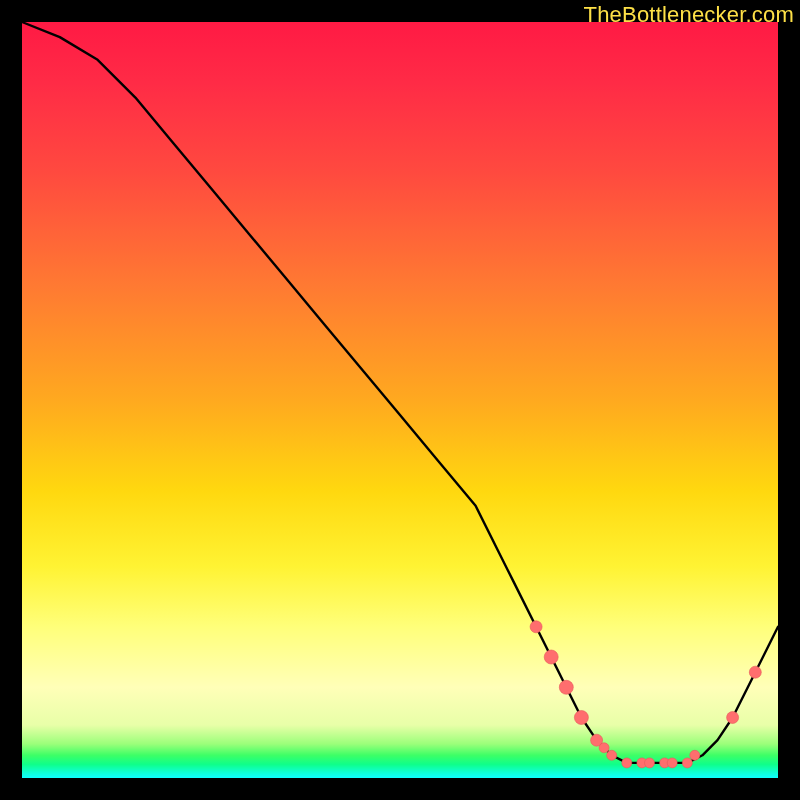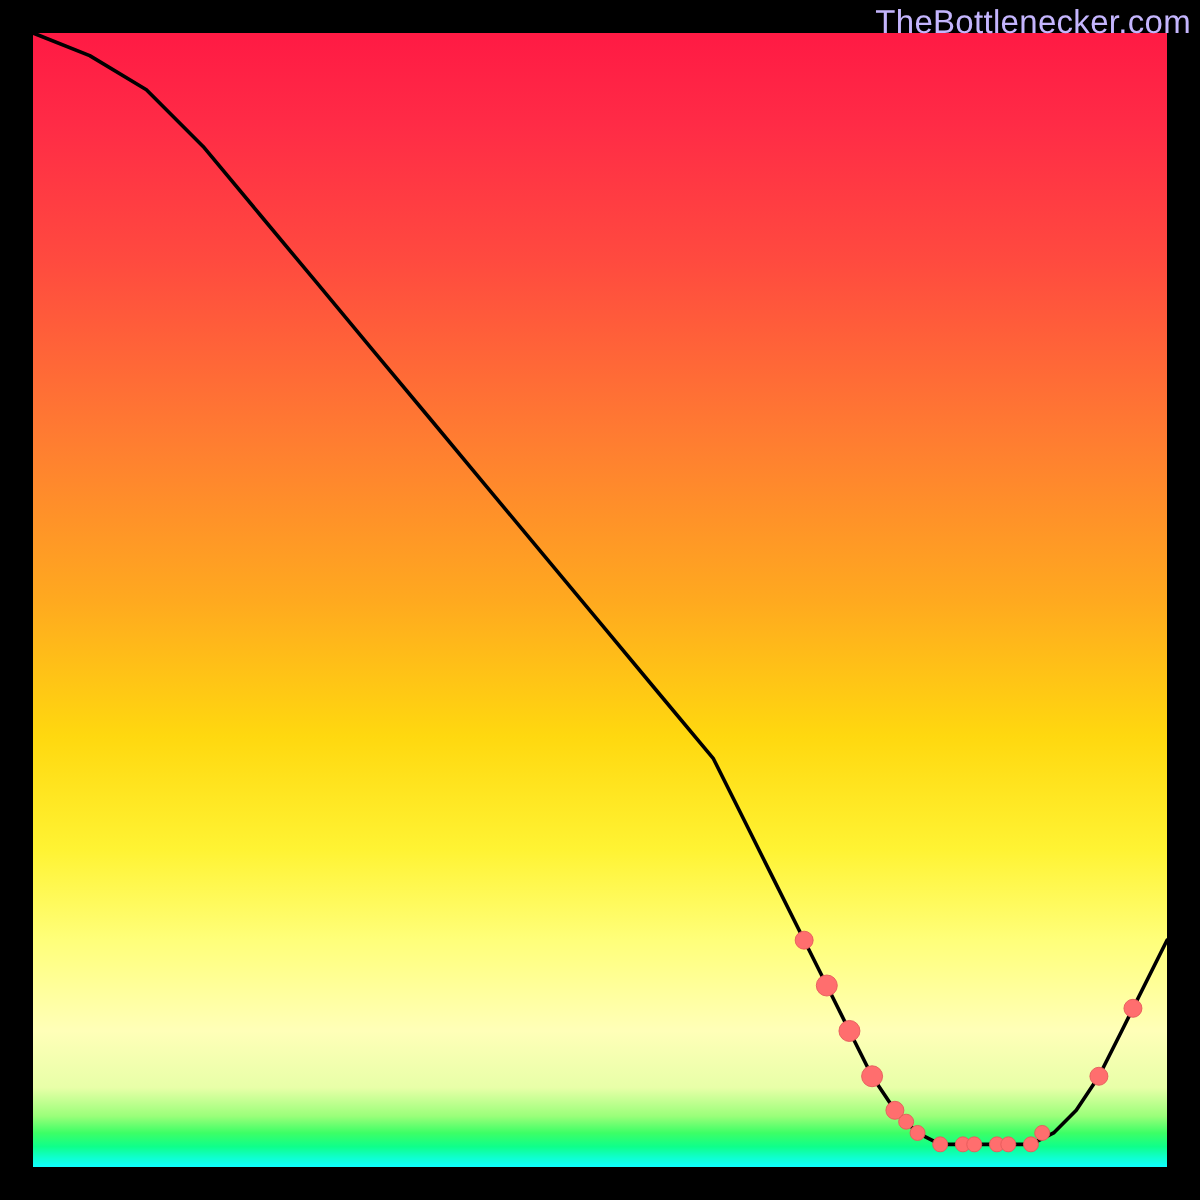--- a/index.html
+++ b/index.html
@@ -40,21 +40,21 @@
       #3dff66 97%,
       #0fff8a 98.2%,
       #0fffd0 99.2%,
       #0fffff 100%
     );
   }
   .watermark {
     position: absolute;
     top: 2px;
     right: 6px;
-    color: #c4b5fd;
+    color: #fde047;
     font-size: 22px;
     font-weight: 500;
     letter-spacing: 0.2px;
     user-select: none;
   }
   svg.curve {
     position: absolute;
     left: 0;
     top: 0;
     width: 756px;

